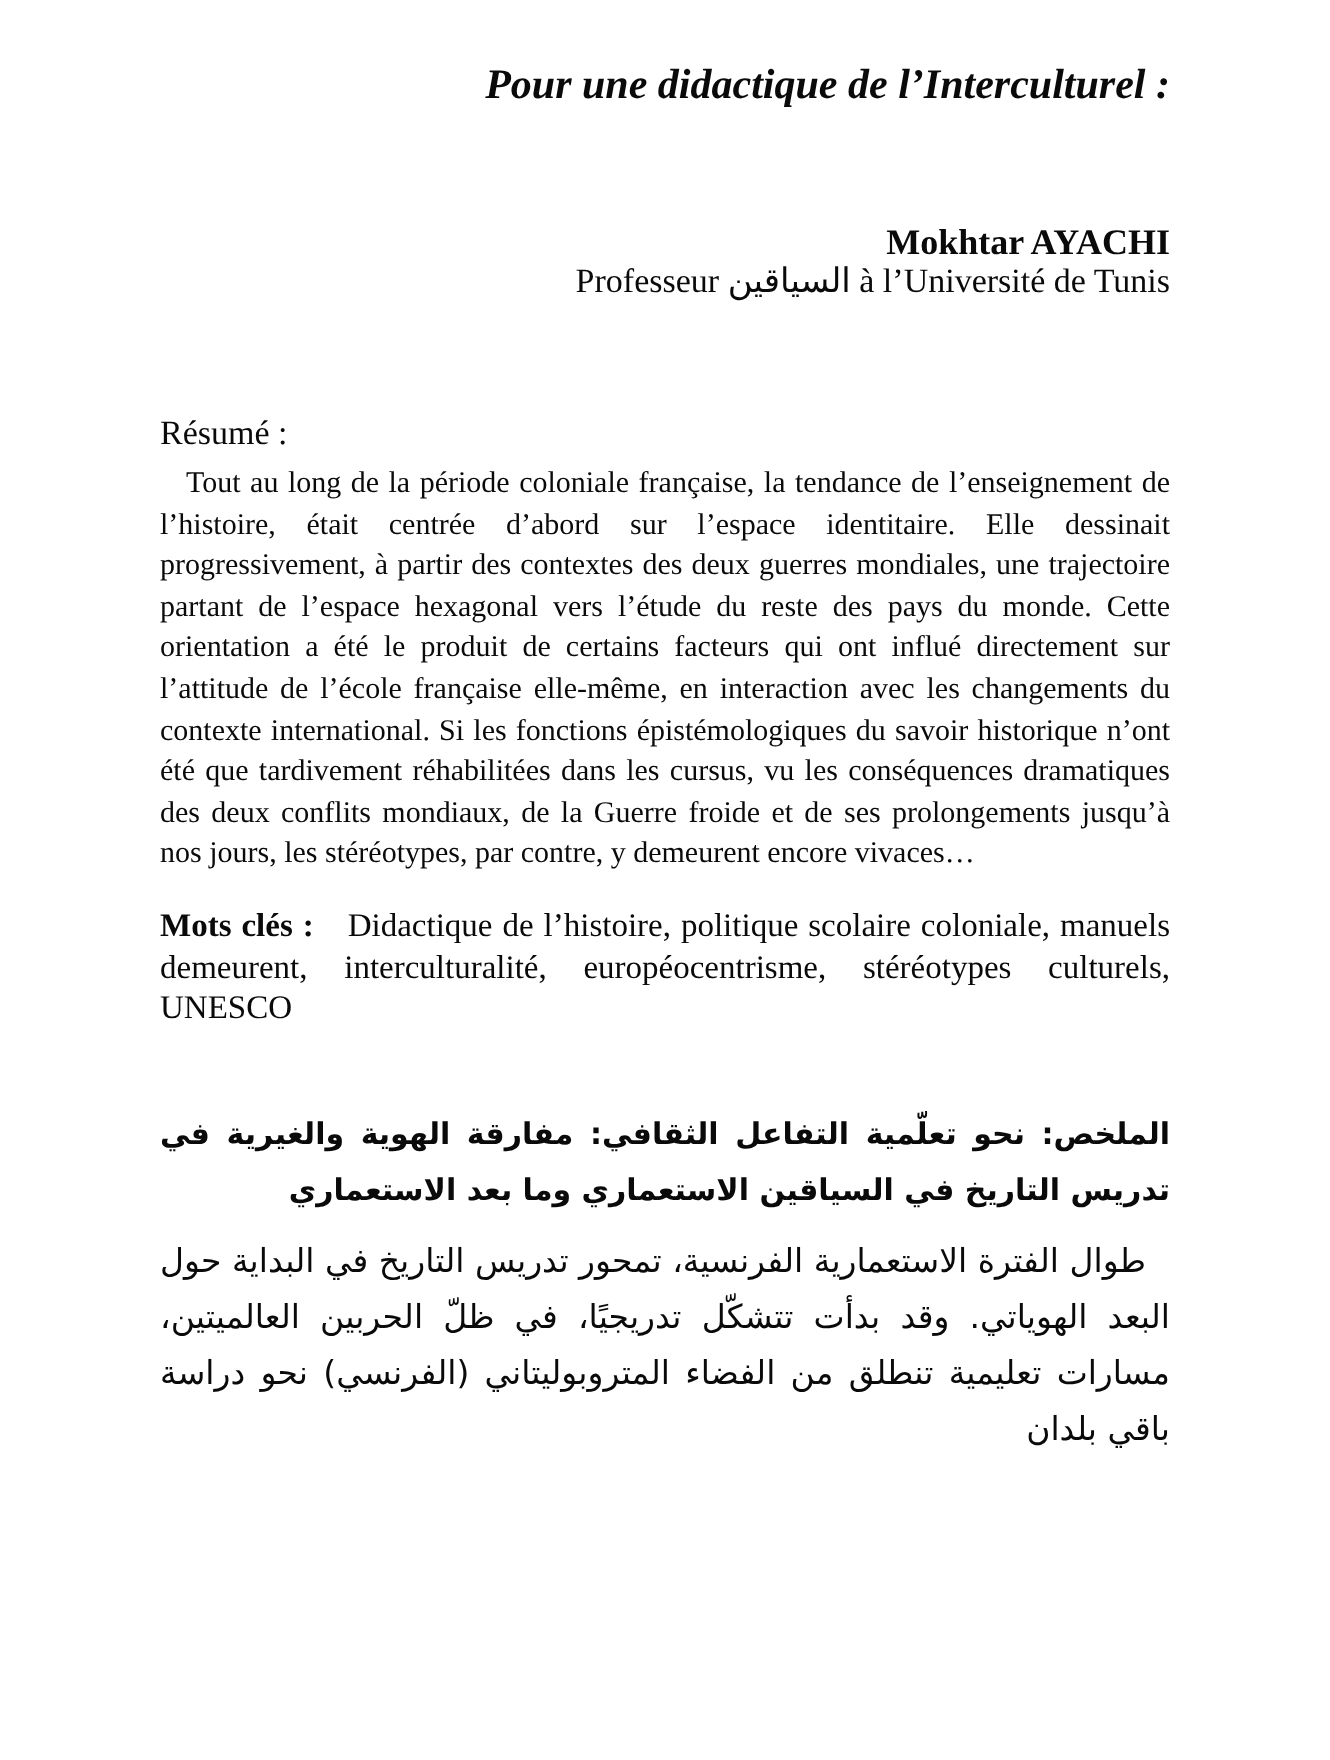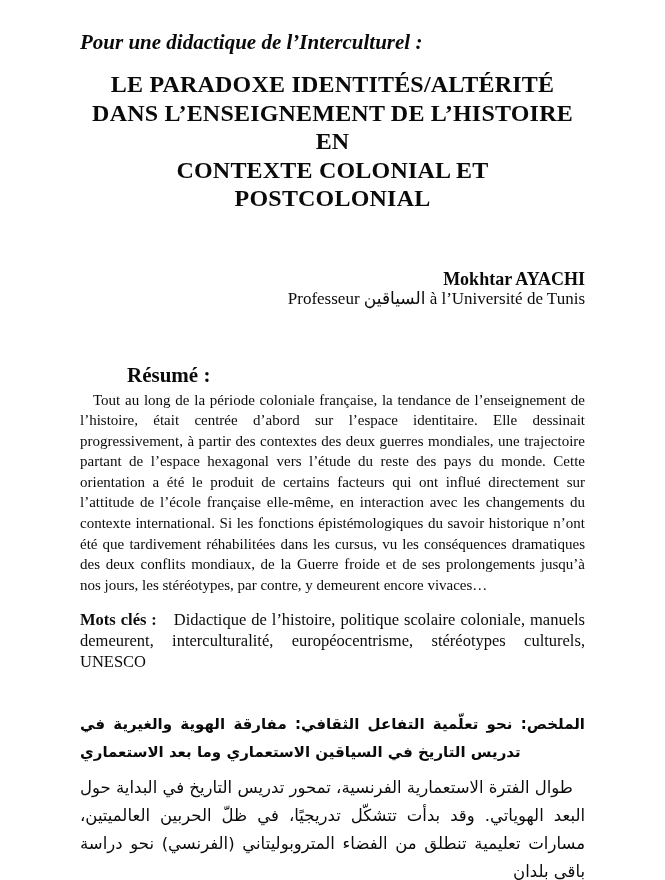--- a/index.html
+++ b/index.html
@@ -18,21 +18,21 @@
     margin: 0 auto;
   }
   .content {
     position: absolute;
     left: 80px;
     top: 0;
     width: 505px;
   }
   .series-title {
     margin-top: 30px;
-    text-align: left;
+    text-align: right;
     font-style: italic;
     font-weight: bold;
     font-size: 21px;
     line-height: 25px;
   }
   .main-title {
     margin-top: 15px;
     text-align: center;
     font-weight: bold;
     font-size: 24px;
@@ -47,24 +47,23 @@
   }
   .author-name {
     font-weight: bold;
     font-size: 18px;
   }
   .author-affiliation {
     font-size: 17px;
   }
   .resume-label {
     margin-top: 56px;
-    font-weight: bold;
-    font-size: 21px;
+    font-weight: normal;
+    font-size: 17px;
     line-height: 20px;
-    margin-left: 47px;
   }
   .resume-text {
     margin-top: 5px;
     font-size: 15px;
     line-height: 20.6px;
     text-align: justify;
     text-indent: 13px;
   }
   .keywords {
     margin-top: 9px;
@@ -82,45 +81,40 @@
     font-family: "DejaVu Sans", sans-serif;
     font-weight: bold;
     font-size: 15px;
     line-height: 28px;
   }
   .arabic-title-line-1 {
     text-align: justify;
     text-align-last: justify;
   }
   .arabic-title-line-2 {
-    text-align: left;
+    text-align: right;
   }
   .arabic-text {
     margin-top: 8px;
     direction: rtl;
     font-family: "DejaVu Sans", sans-serif;
     font-size: 16.5px;
     line-height: 28px;
     text-align: justify;
     text-indent: 12px;
   }
 </style>
 </head>
 <body>
 
 <div class="page">
   <div class="content">
 
     <div class="series-title" lang="fr">Pour une didactique de l’Interculturel :</div>
 
-    <div class="main-title" lang="fr">
-      <div>LE PARADOXE IDENTITÉS/ALTÉRITÉ</div>
-      <div>DANS L’ENSEIGNEMENT DE L’HISTOIRE EN</div>
-      <div>CONTEXTE COLONIAL ET POSTCOLONIAL</div>
-    </div>
 
     <div class="author-block">
       <div class="author-name">Mokhtar AYACHI</div>
       <div class="author-affiliation" lang="fr">Professeur السياقين à l’Université de Tunis</div>
     </div>
 
     <div class="resume-label" lang="fr">Résumé :</div>
 
     <p class="resume-text" lang="fr">Tout au long de la période coloniale française, la tendance de l’enseignement de l’histoire, était centrée d’abord sur l’espace identitaire. Elle dessinait progressivement, à partir des contextes des deux guerres mondiales, une trajectoire partant de l’espace hexagonal vers l’étude du reste des pays du monde. Cette orientation a été le produit de certains facteurs qui ont influé directement sur l’attitude de l’école française elle-même, en interaction avec les changements du contexte international. Si les fonctions épistémologiques du savoir historique n’ont été que tardivement réhabilitées dans les cursus, vu les conséquences dramatiques des deux conflits mondiaux, de la Guerre froide et de ses prolongements jusqu’à nos jours, les stéréotypes, par contre, y demeurent encore vivaces…</p>
 

